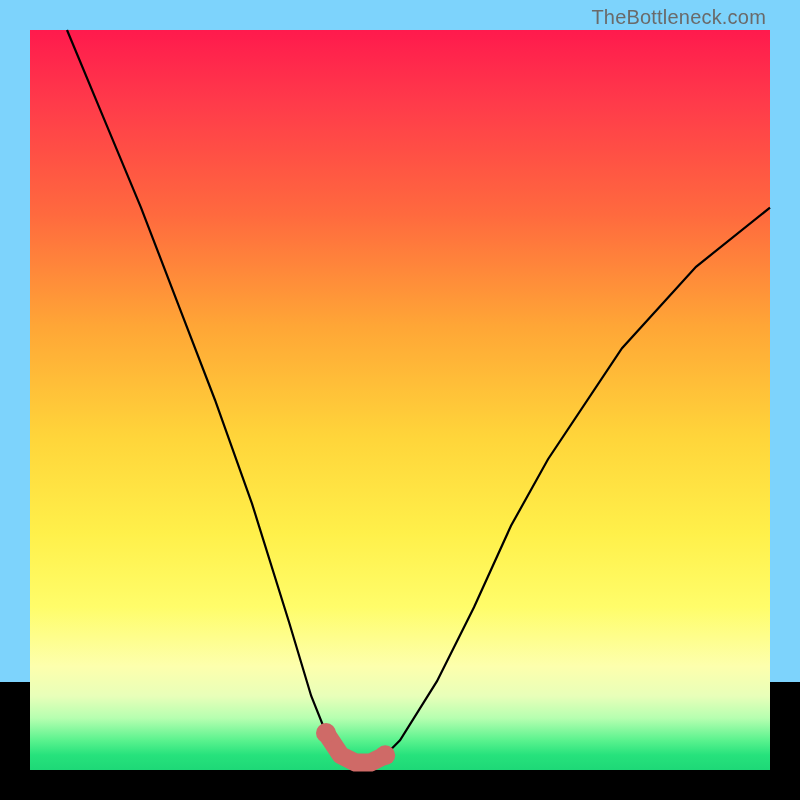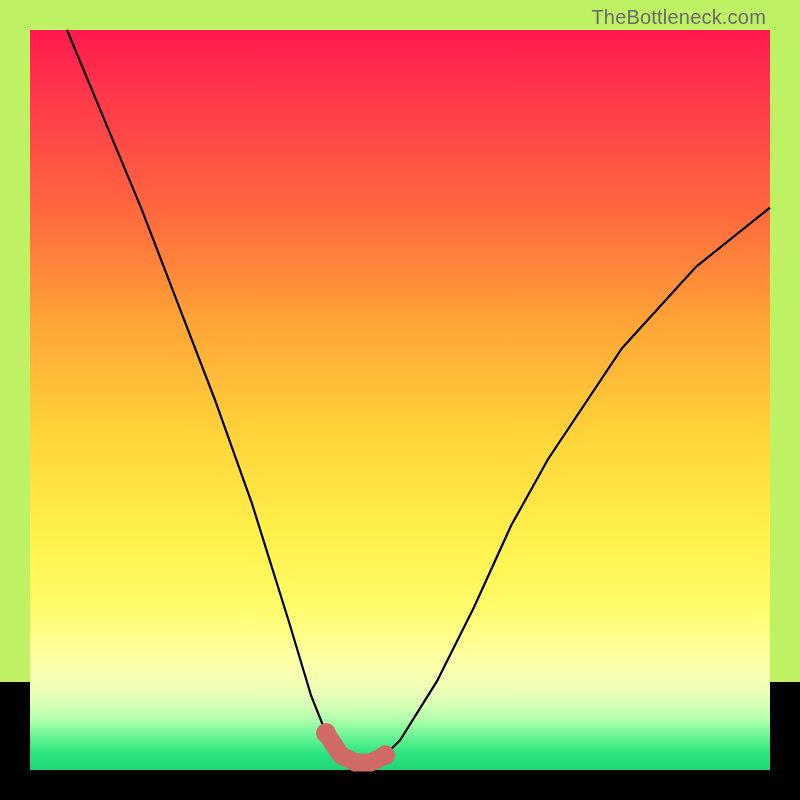--- a/index.html
+++ b/index.html
@@ -9,21 +9,21 @@
     height: 800px;
     background: #000;
     overflow: hidden;
   }
   .frame {
     position: absolute;
     left: 0;
     top: 0;
     width: 800px;
     height: 682px;
-    background: #bef264;
+    background: #7dd3fc;
   }
   .plot-area {
     position: absolute;
     left: 30px;
     top: 30px;
     width: 740px;
     height: 740px;
     background: linear-gradient(to bottom,
       #ff1a4d 0%,
       #ff3b4a 10%,

